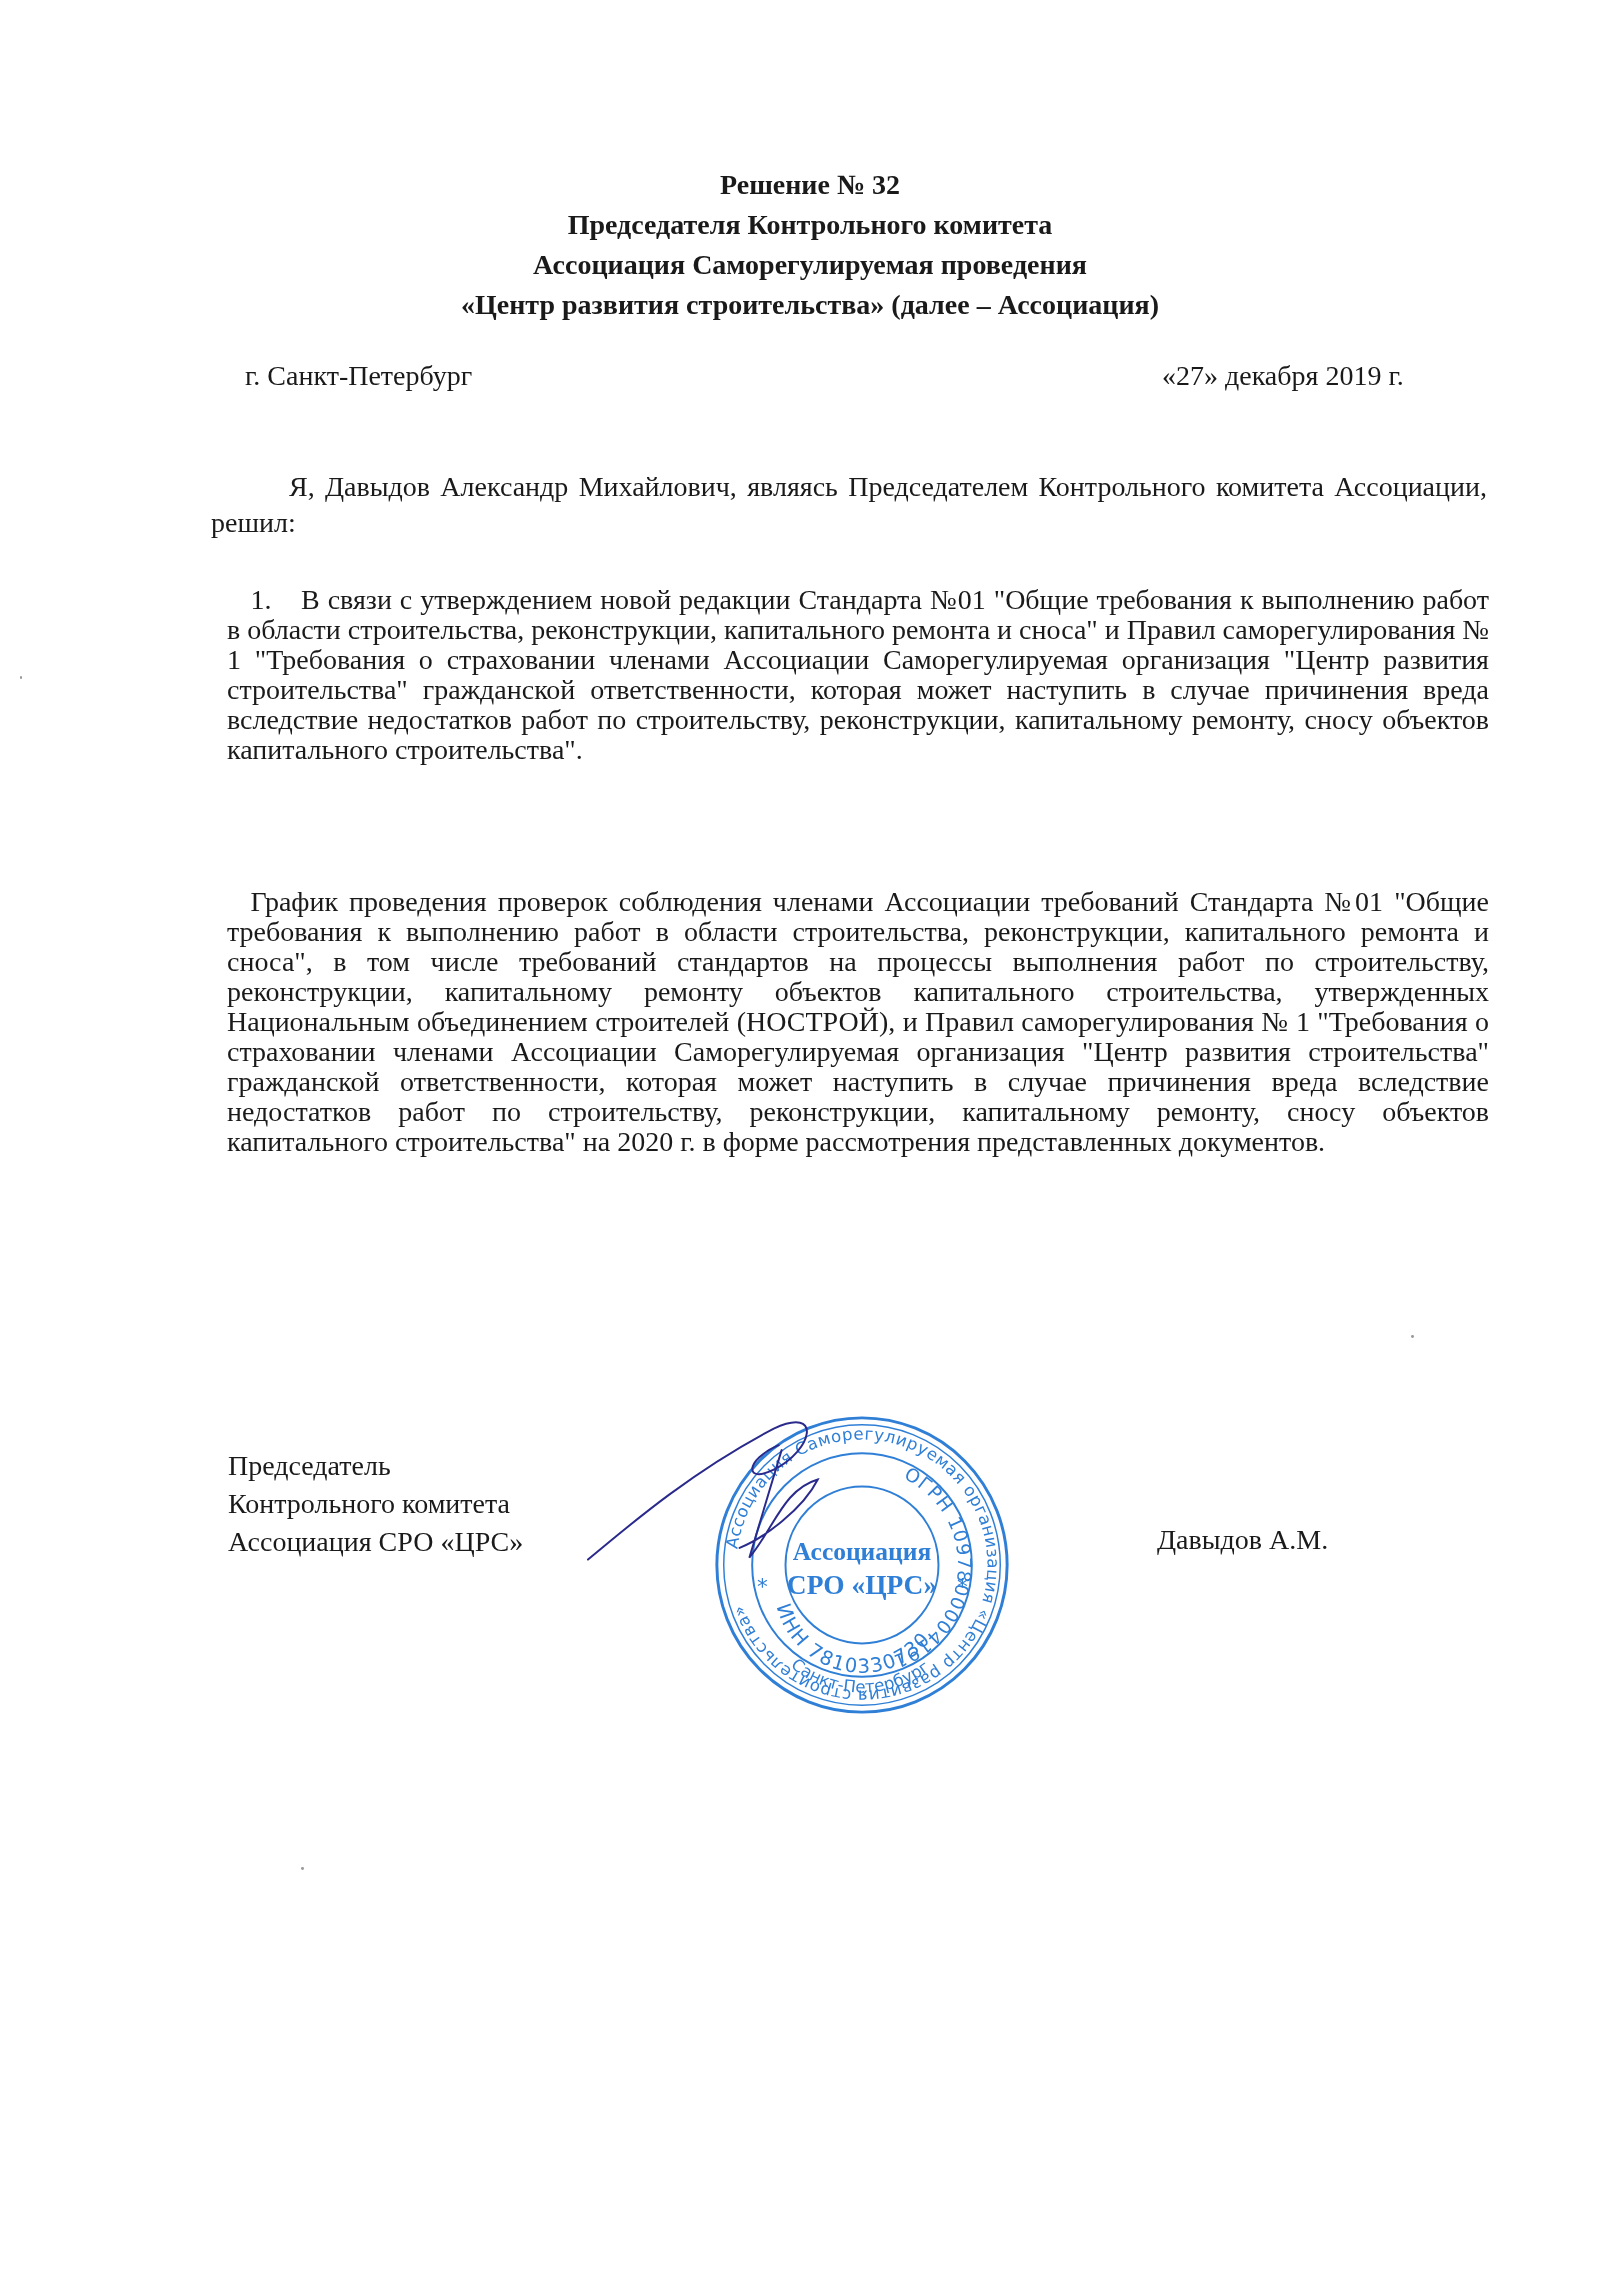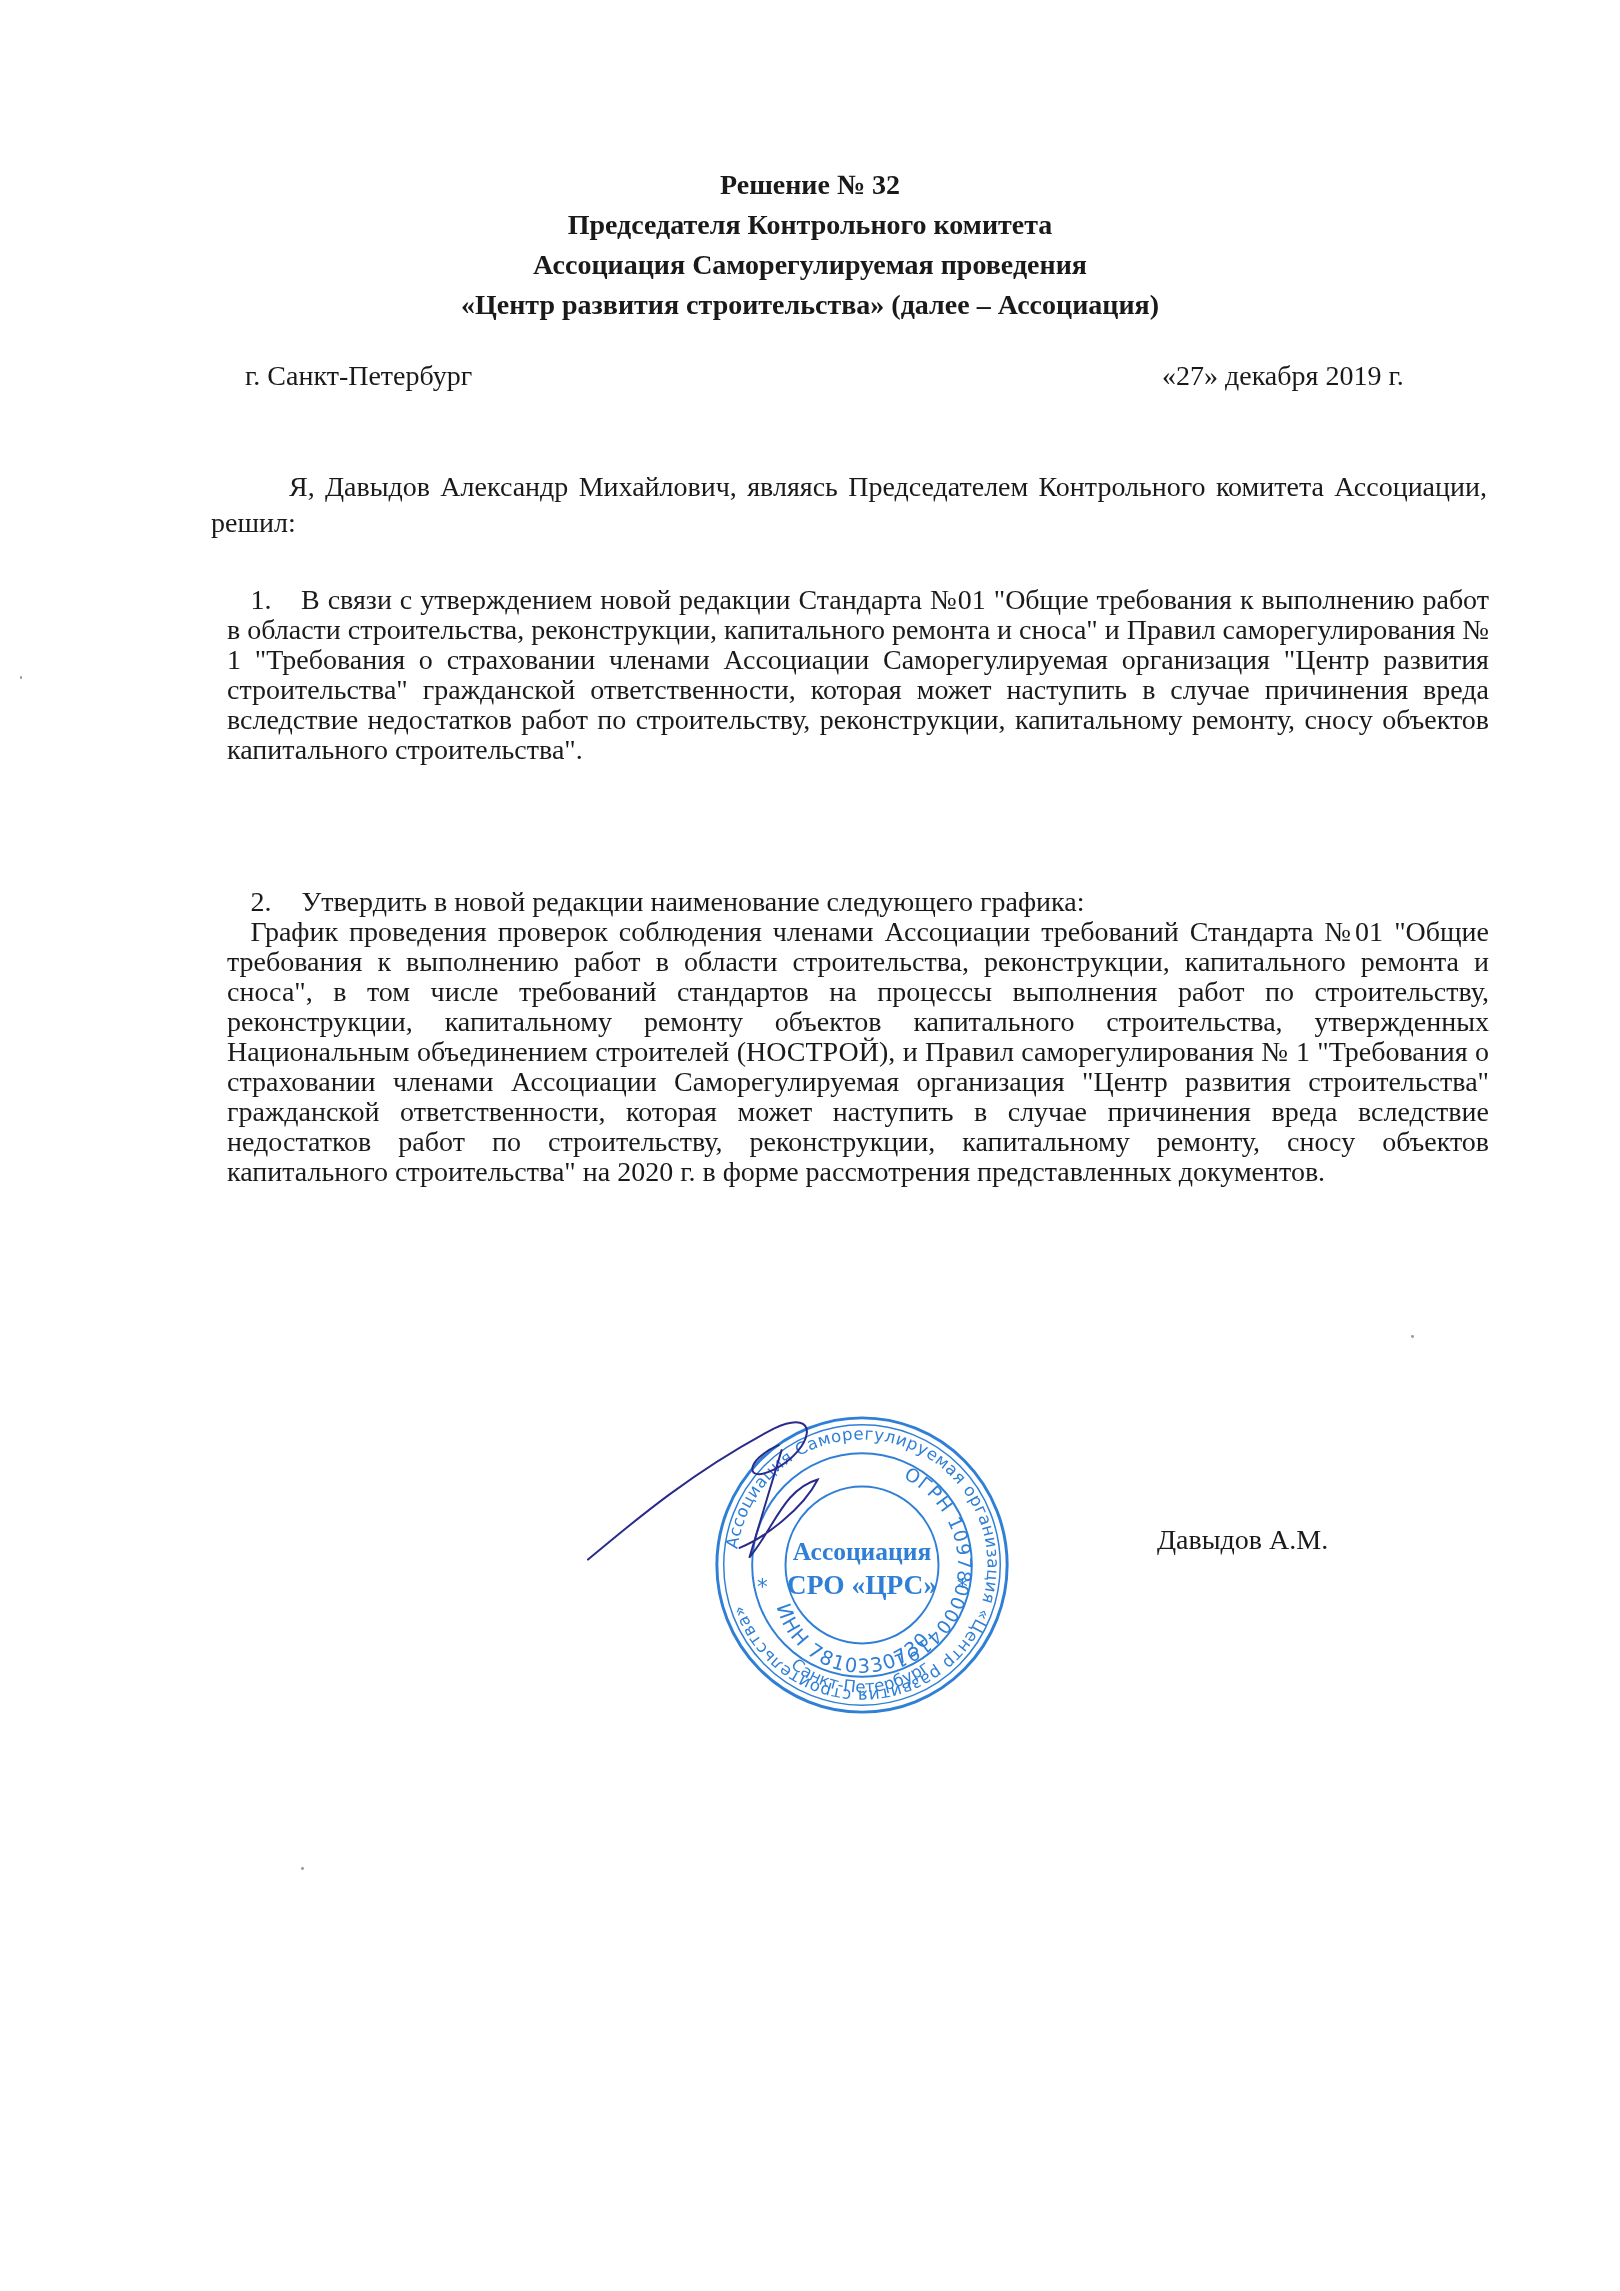--- a/index.html
+++ b/index.html
@@ -44,24 +44,28 @@
     <span class="date">«27» декабря 2019 г.</span>
   </div>
 
   <div class="intro">Я, Давыдов Александр Михайлович, являясь Председателем Контрольного комитета Ассоциации, решил:</div>
 
   <div class="para p1">
     <span class="num">1.</span><span>В связи с утверждением новой редакции Стандарта №01 "Общие требования к выполнению работ в области строительства, реконструкции, капитального ремонта и сноса" и Правил саморегулирования № 1 "Требования о страховании членами Ассоциации Саморегулируемая организация "Центр развития строительства" гражданской ответственности, которая может наступить в случае причинения вреда вследствие недостатков работ по строительству, реконструкции, капитальному ремонту, сносу объектов капитального строительства".</span>
   </div>
 
   <div class="para p2">
-    <span class="head"><span class="num">2.</span><span>Утвердить в новой редакции наименование следующего графика:</span></span>
     <span class="body">График проведения проверок соблюдения членами Ассоциации требований Стандарта №01 "Общие требования к выполнению работ в области строительства, реконструкции, капитального ремонта и сноса", в том числе требований стандартов на процессы выполнения работ по строительству, реконструкции, капитальному ремонту объектов капитального строительства, утвержденных Национальным объединением строителей (НОСТРОЙ), и Правил саморегулирования № 1 "Требования о страховании членами Ассоциации Саморегулируемая организация "Центр развития строительства" гражданской ответственности, которая может наступить в случае причинения вреда вследствие недостатков работ по строительству, реконструкции, капитальному ремонту, сносу объектов капитального строительства" на 2020 г. в форме рассмотрения представленных документов.</span>
   </div>
 
+  <div class="sign-left">
+    <div>Председатель</div>
+    <div>Контрольного комитета</div>
+    <div>Ассоциация СРО «ЦРС»</div>
+  </div>
 
   <svg class="stamp" viewBox="0 0 310 310">
     <defs>
       <path id="ringTop" d="M 155,155 m -128,0 a 128,128 0 1,1 256,0 a 128,128 0 1,1 -256,0"></path>
       <path id="ringInner" d="M 155,155 m -98,0 a 98,98 0 1,1 196,0 a 98,98 0 1,1 -196,0"></path>
       <path id="ringBottom" d="M 40,170 a 115,115 0 0,0 230,0"></path>
       <path id="ringInnerBottom" d="M 65,175 a 90,90 0 0,0 180,0"></path>
     </defs>
     <g fill="none" stroke="#2f7fd6">
       <ellipse cx="155" cy="155" rx="148" ry="150" stroke-width="3"></ellipse>

